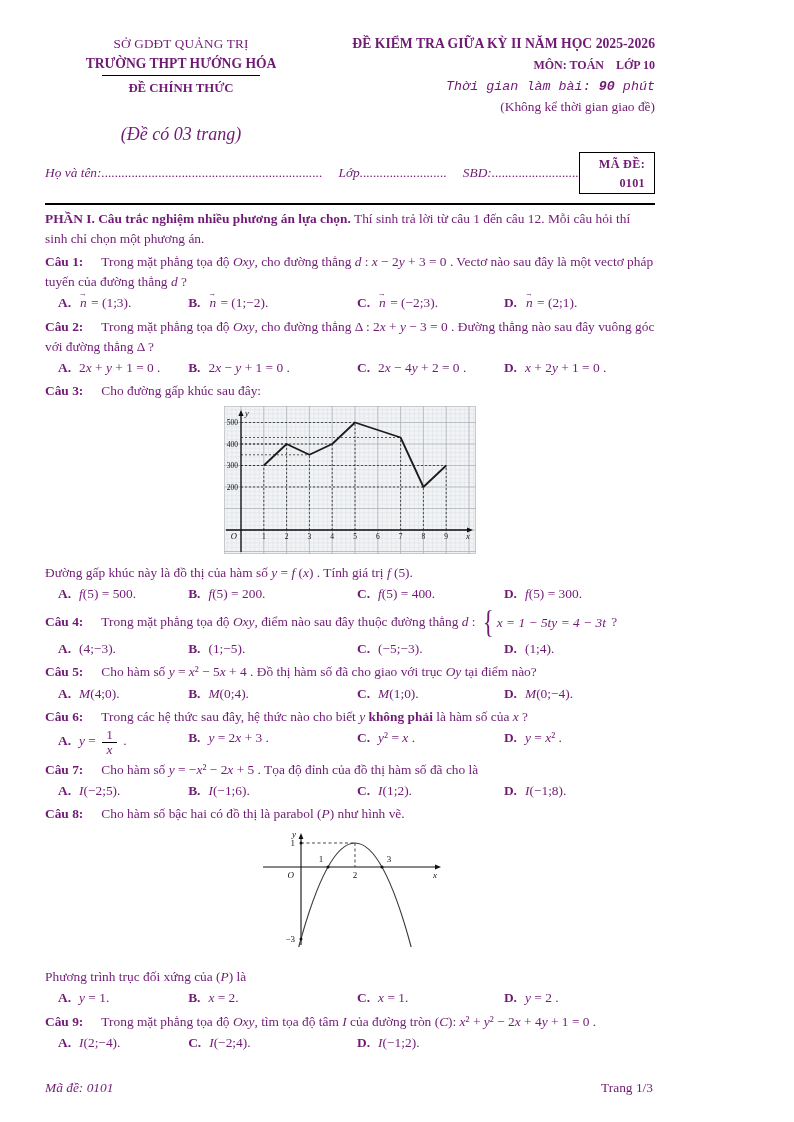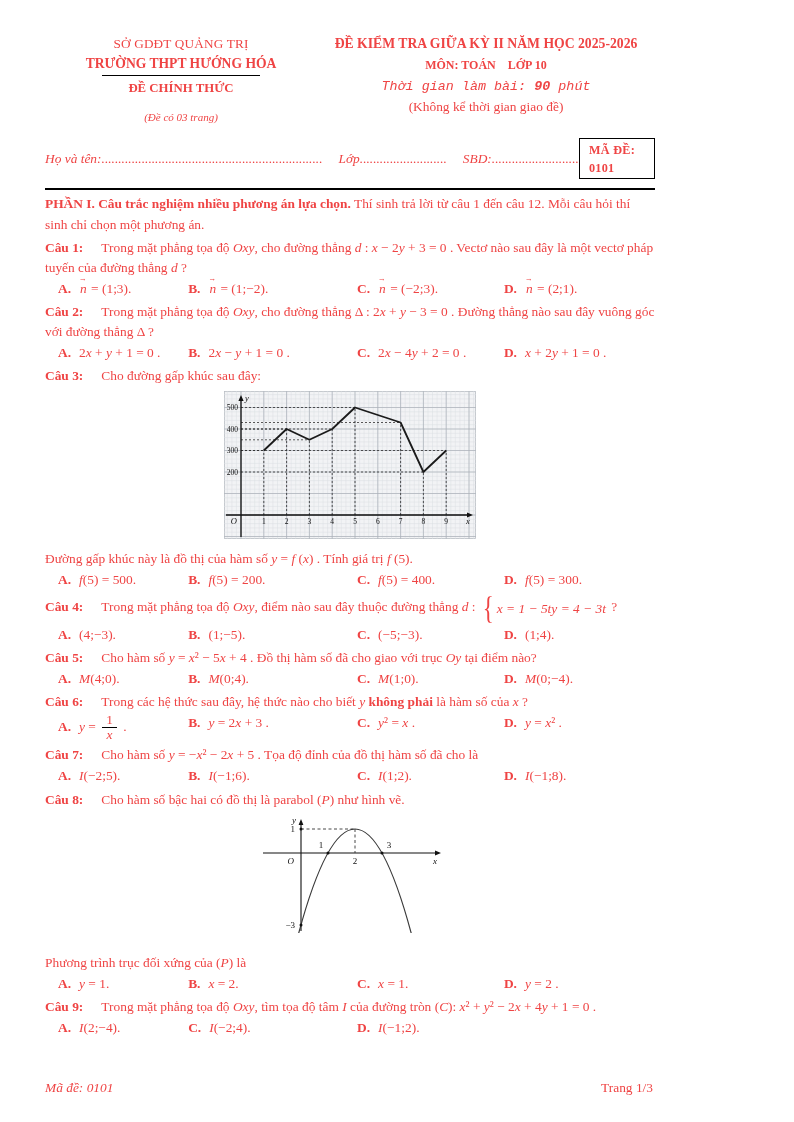--- a/index.html
+++ b/index.html
@@ -1,36 +1,36 @@
 <!DOCTYPE html>
 <html lang="vi"><head>
 <meta charset="utf-8">
 <style>
   html,body{margin:0;padding:0;background:#fff;}
   .page{
     width:693px;height:1122px;box-sizing:border-box;position:relative;overflow:hidden;
-    padding:34px 38px 16px 45px;background:#fff;color:#ef4444;
+    padding:34px 38px 16px 45px;background:#fff;color:#701a75;
     font-family:"Liberation Serif","DejaVu Serif",serif;font-size:13.4px;line-height:1.5;
   }
   
   .header{display:flex;}
   .h-left{width:272px;text-align:center;}
   .dept{font-size:13.2px;letter-spacing:.2px;}
   .school{font-weight:bold;font-size:13.6px;}
   .school-rule{width:158px;border-top:1.3px solid #000;margin:1px auto 3px;}
   .official{font-weight:bold;font-size:12.8px;margin-top:2px;}
-  .pagesnote{font-style:italic;font-size:11px;margin-top:11px;}
-  .h-right{flex:1;text-align:center;}
+  .pagesnote{font-style:italic;font-size:18px;margin-top:23px;}
+  .h-right{flex:1;text-align:right;}
   .title{font-weight:bold;font-size:13.7px;}
   .subject{font-weight:bold;font-size:12px;margin-top:1px;}
   .time{font-style:italic;margin-top:3px;font-family:Liberation Mono, monospace;}
   .time b{font-style:italic;}
   .timenote{}
   
-  .student-row{display:flex;align-items:center;font-style:italic;margin-top:12px;}
+  .student-row{display:flex;align-items:center;font-style:italic;margin-top:4px;text-align:right;}
   .sfield{white-space:nowrap;}
   .sfield+.sfield{margin-left:16px;}
   .code-box{font-style:normal;font-weight:bold;font-size:12.2px;border:1.7px solid #000;
             padding:2px 9px 1px;margin-left:auto;letter-spacing:.3px;}
   .rule{border-top:2.7px solid #000;margin:9px 0 4px;}
   
   p{margin:0;}
   .part{margin-top:1px;}
   .q{margin-top:3px;}
   .ql{margin-right:18px;}

